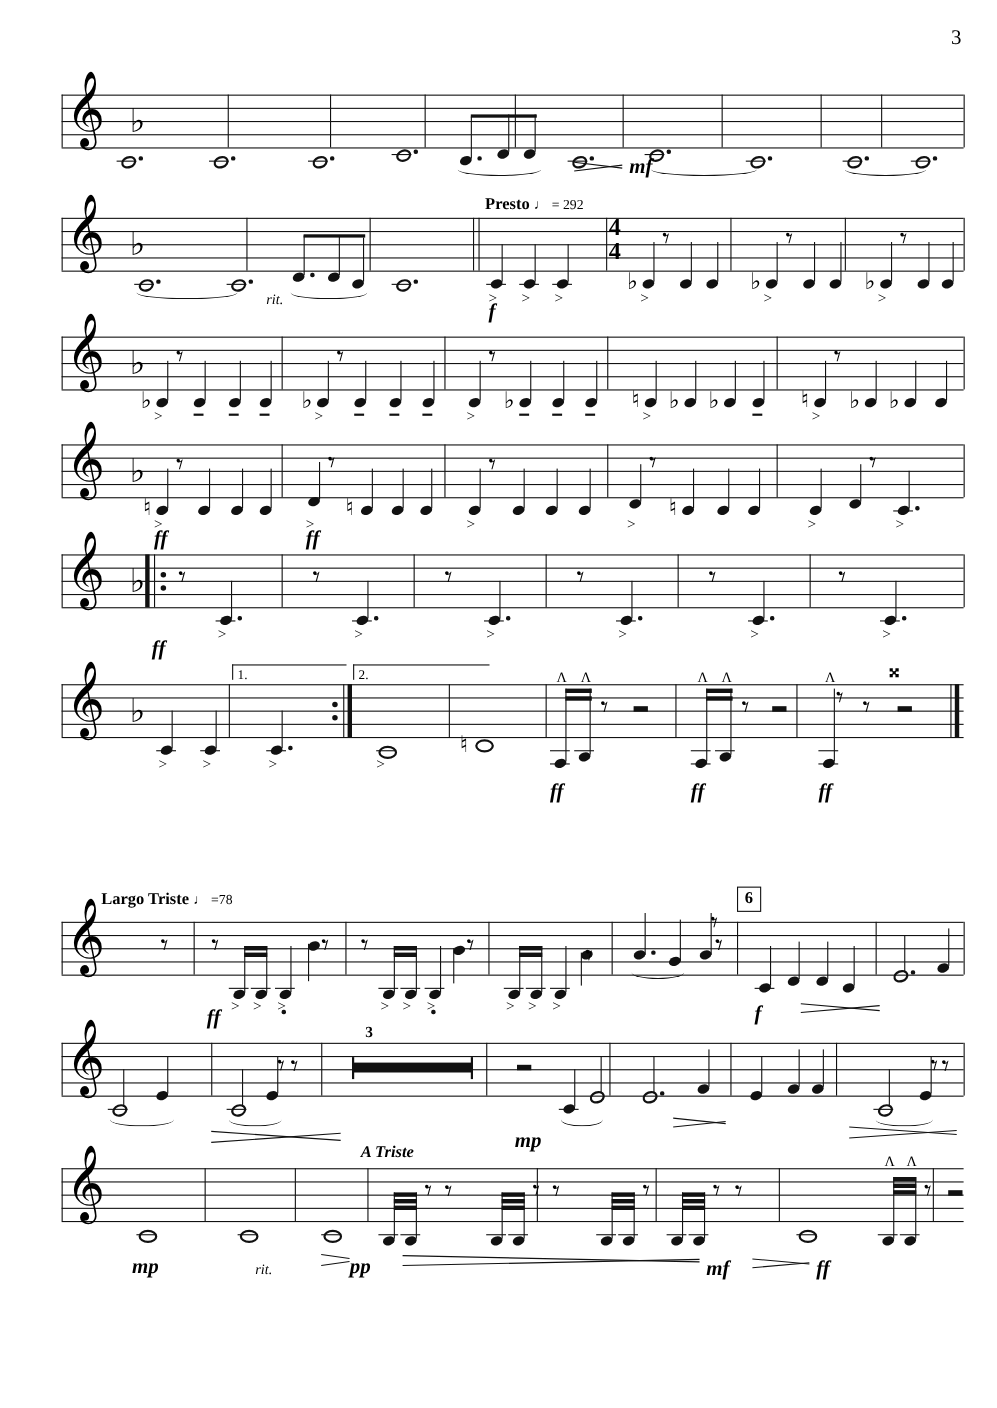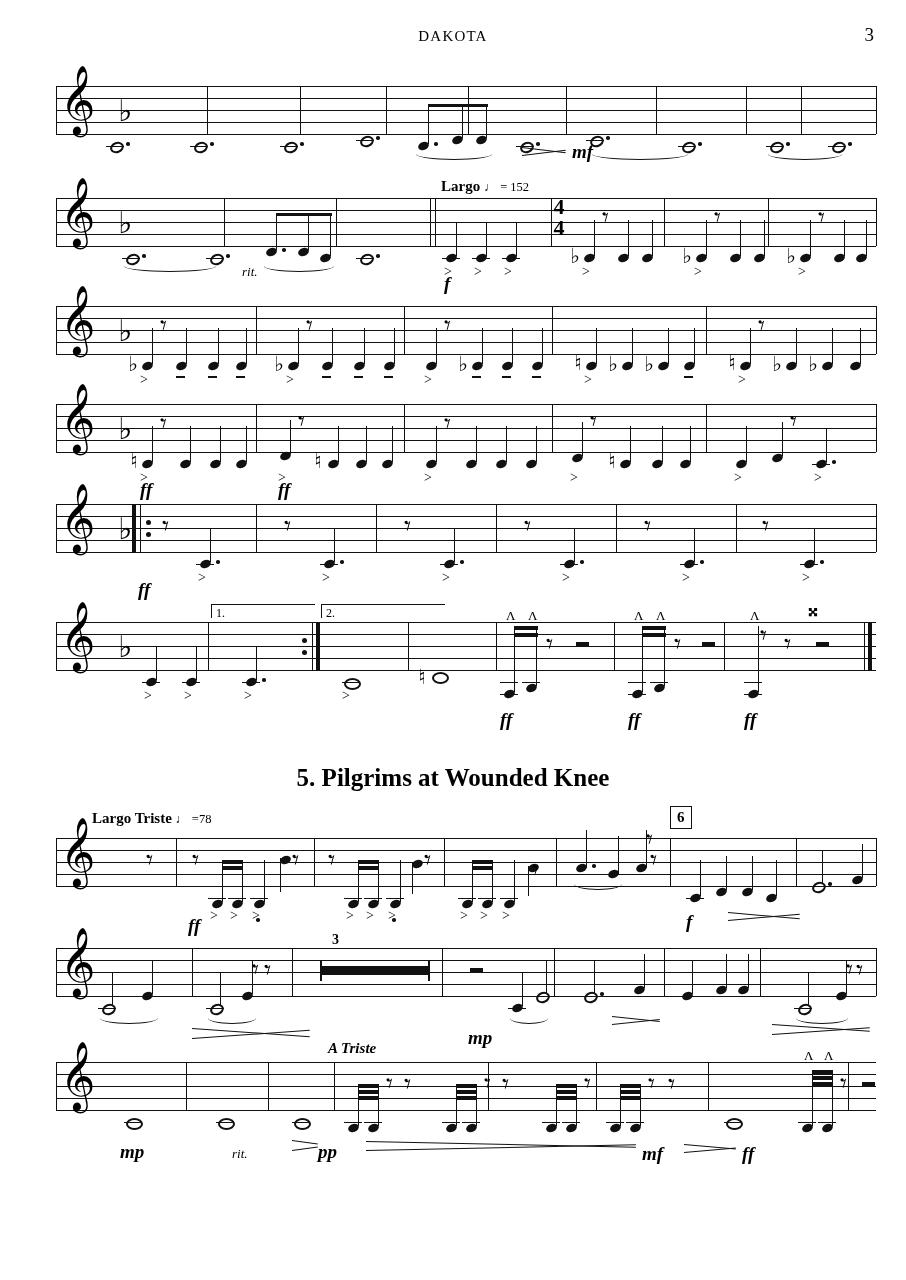--- a/index.html
+++ b/index.html
@@ -307,21 +307,20 @@
     font-weight: bold;
     font-size: 25px;
     font-family: "Liberation Serif", serif;
   }
 </style>
 </head>
 <body>
 
 <div class="page">
 
-  <div class="header-title">DAKOTA</div>
   <div class="page-number">3</div>
 
   <div class="system" style="top:86px;">
     <div class="staff">
       <div class="line l0"></div>
       <div class="line l1"></div>
       <div class="line l2"></div>
       <div class="line l3"></div>
       <div class="line l4"></div>
       <div class="bar start"></div>
@@ -385,23 +384,23 @@
       <div class="hairpin" style="left:466px; top:58px; width:42px; height:14px;">
         <div class="a" style="width:44px; transform:rotate(-7deg); top:11px;"></div>
         <div class="b" style="width:44px; transform:rotate(7deg); top:3px;"></div>
       </div>
       <div class="dyn" style="left:516px; top:56px;">mf</div>
     </div>
   </div>
 
   <div class="system" style="top:198px;">
     <div class="tempo" style="left:385px; top:-20px;">
-      <span>Largo</span>
+      <span>Presto</span>
       <span class="bpm">♩</span>
-      <span class="bpm">= 152</span>
+      <span class="bpm">= 292</span>
     </div>
     <div class="staff">
       <div class="line l0"></div>
       <div class="line l1"></div>
       <div class="line l2"></div>
       <div class="line l3"></div>
       <div class="line l4"></div>
       <div class="bar start"></div>
       <div class="clef">𝄞</div>
       <div class="keysig" style="left:62px; top:10px;">♭</div>
@@ -822,21 +821,20 @@
       <div class="ledger" style="left:688px; top:72px;"></div>
       <div class="stem" style="left:702px; top:4px; height:66px;"></div>
       <div class="flag" style="left:704px; top:0px;">𝄾</div>
       <div class="rest-q" style="left:728px; top:8px;">𝄾</div>
       <div class="rest-h" style="left:760px; top:20px;"></div>
       <div class="dyn" style="left:688px; top:88px;">ff</div>
       <div class="fermata" style="left:752px; top:-22px;">𝄪</div>
     </div>
   </div>
 
-  <div class="movement-title" style="top:764px;">5. Pilgrims at Wounded Knee</div>
 
   <div class="system" style="top:838px;">
     <div class="tempo" style="left:36px; top:-28px;">
       <span>Largo Triste</span>
       <span class="bpm">♩</span>
       <span class="bpm">=78</span>
     </div>
     <div class="rehearsal" style="left:614px; top:-32px;">
       <span>6</span>
     </div>

